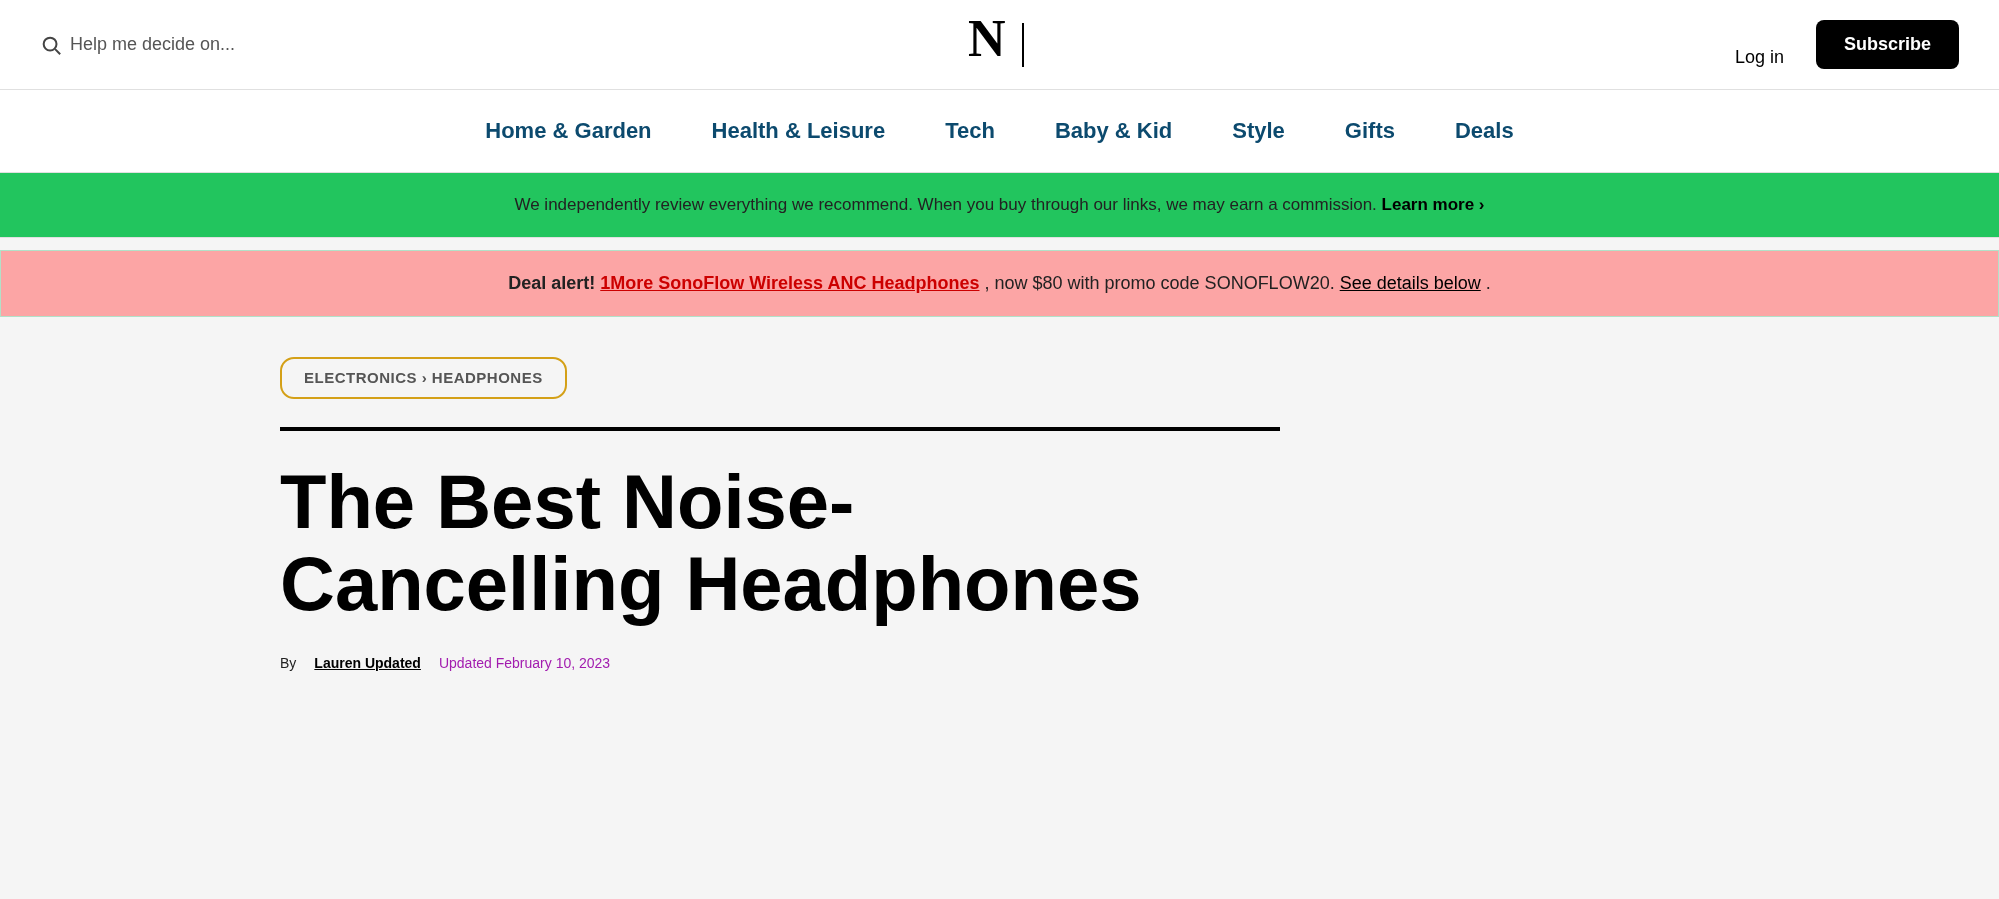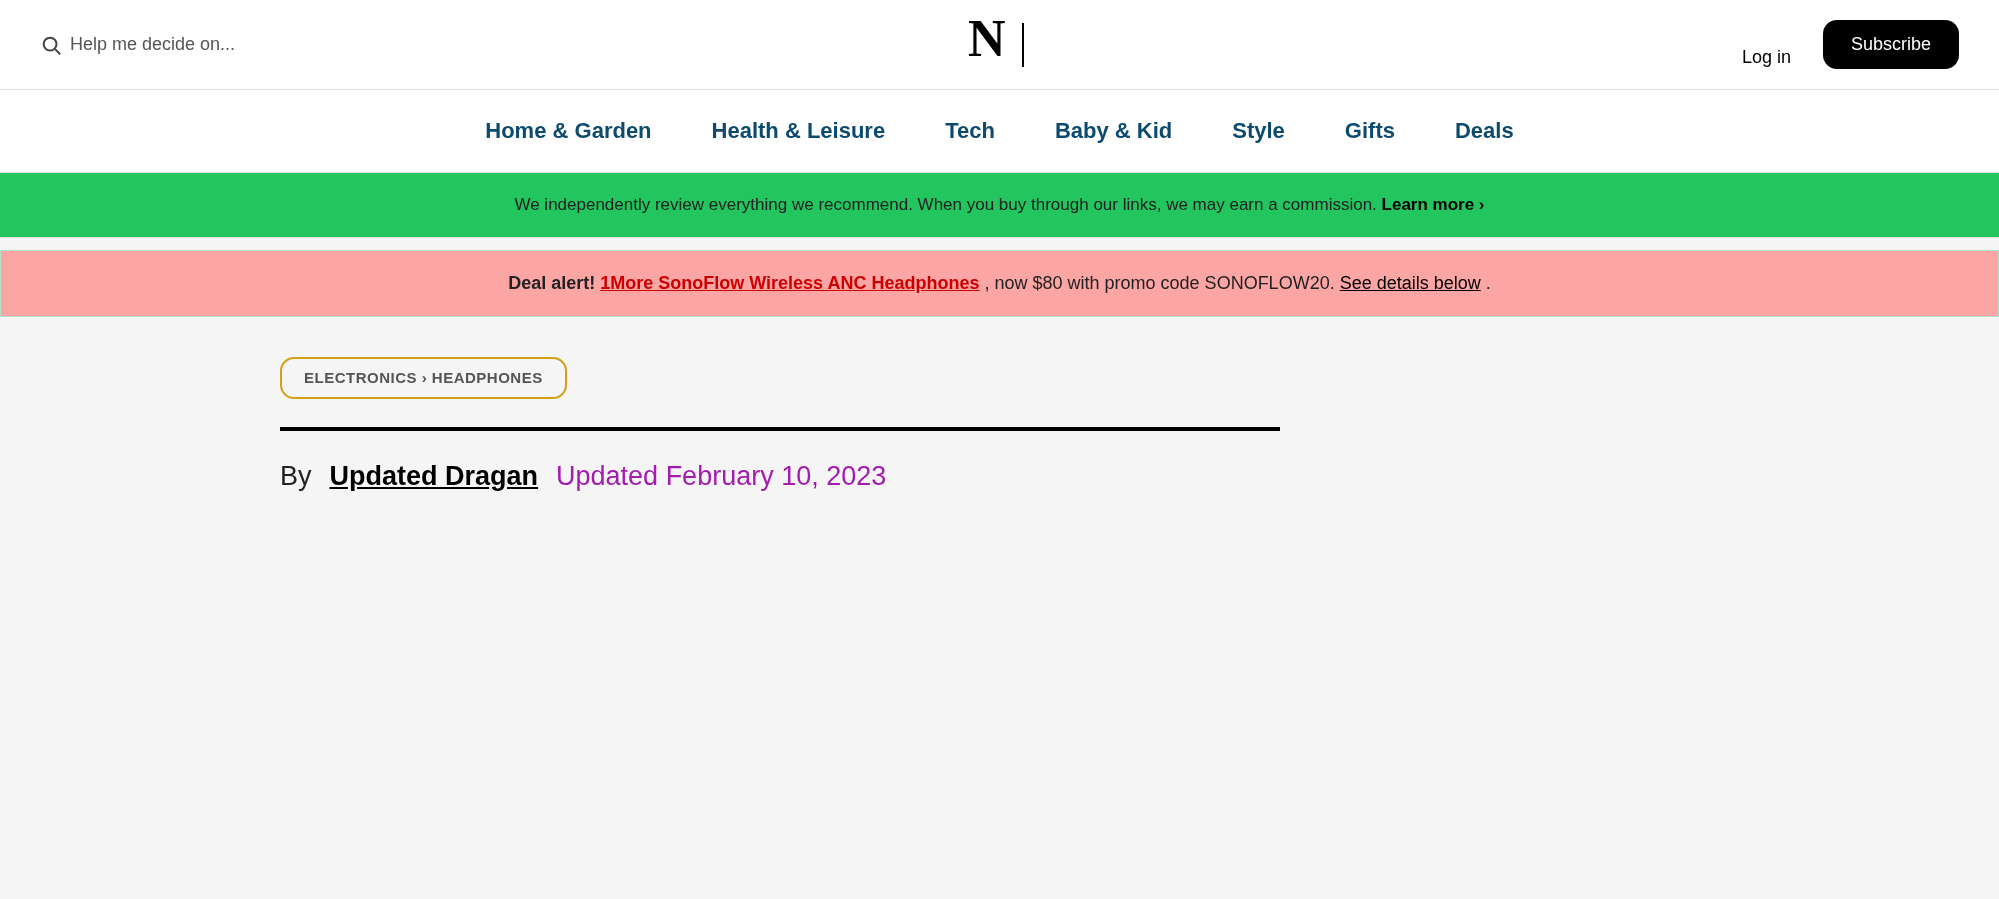--- a/index.html
+++ b/index.html
@@ -91,27 +91,27 @@
       cursor: pointer;
       background: none;
       border: none;
       padding: 8px 12px;
       margin-top: 25px;
     }
 
     .subscribe-btn {
       font-family: Arial, sans-serif;
       font-size: 18px;
-      font-weight: normal;
+      font-weight: bold;
       color: #fff;
       background-color: #000;
       border: none;
       padding: 14px 28px;
       cursor: pointer;
-      border-radius: 14px;
+      border-radius: 8px;
     }
 
     
     .nav-bar {
       background-color: #ffffff;
       border-bottom: 1px solid #e0e0e0;
       display: flex;
       align-items: center;
       justify-content: center;
       gap: 60px;
@@ -216,21 +216,21 @@
       font-weight: 900;
       color: #000;
       line-height: 1.08;
       margin-bottom: 30px;
       max-width: 900px;
     }
 
     
     .byline {
       font-family: Arial, sans-serif;
-      font-size: 27px;
+      font-size: 14px;
       color: #222;
       display: flex;
       align-items: center;
       gap: 18px;
     }
 
     .byline-author {
       font-weight: bold;
       text-decoration: underline;
       cursor: pointer;
@@ -297,21 +297,22 @@
 
   
   <div class="breadcrumb-wrap">
     <span class="breadcrumb-text">ELECTRONICS › HEADPHONES</span>
   </div>
 
   
   <hr class="article-divider">
 
   
+  <h1 class="article-title">The Best Noise-Cancelling Headphones</h1>
 
   
   <div class="byline">
     <span>By</span>
-    <a class="byline-author">Updated Dragan</a>
+    <a class="byline-author">Lauren Updated</a>
     <span class="byline-date">Updated February 10, 2023</span>
   </div>
 
 </main>
 
 </body></html>

